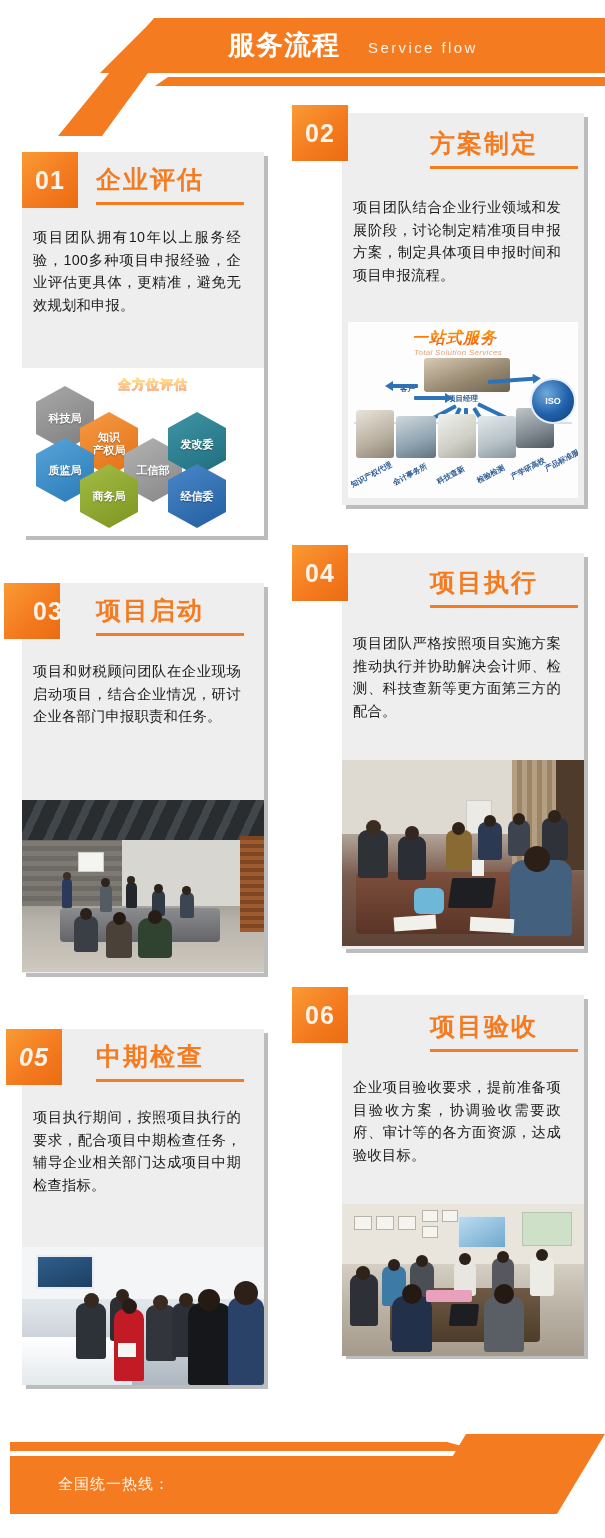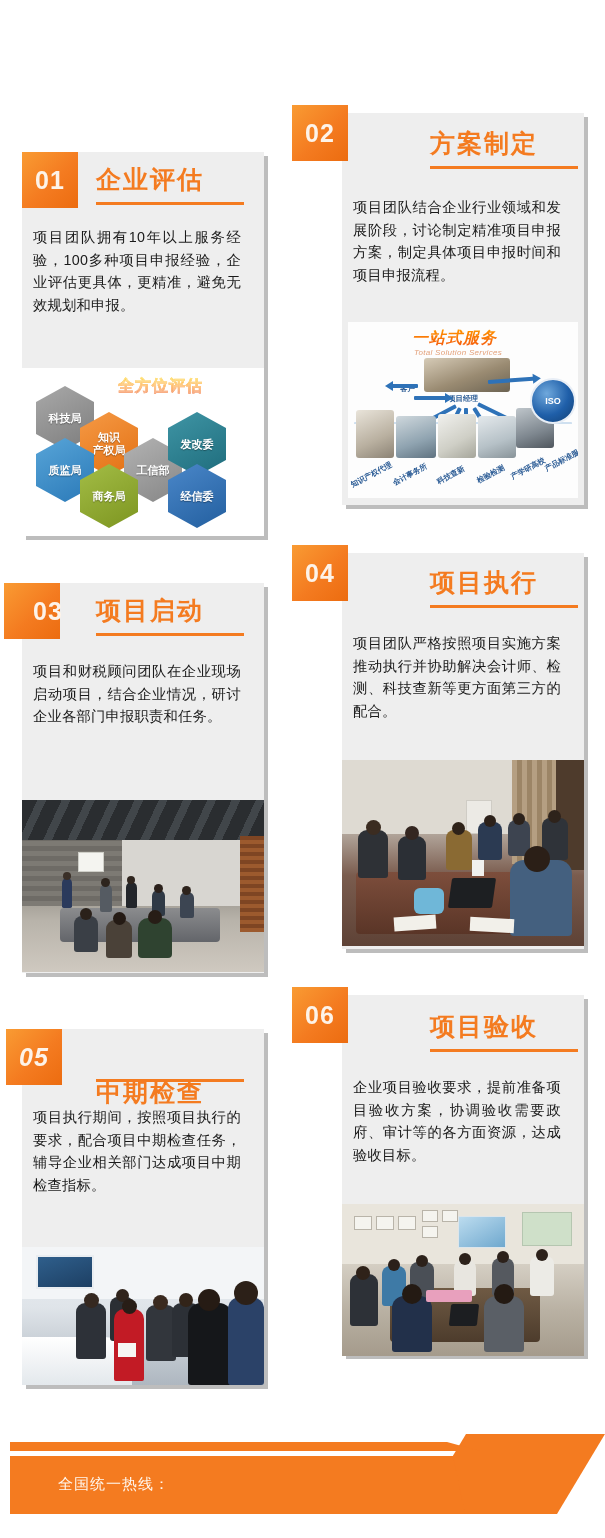--- a/index.html
+++ b/index.html
@@ -67,21 +67,21 @@
   
   .hexwrap { position: absolute; background: #ffffff; overflow: hidden; }
   .hex {
     position: absolute; width: 58px; height: 64px;
     clip-path: polygon(50% 0%, 100% 25%, 100% 75%, 50% 100%, 0% 75%, 0% 25%);
     display: flex; align-items: center; justify-content: center;
     color: #fff; font-size: 11px; font-weight: bold; line-height: 13px;
     text-align: center; text-shadow: 0 1px 1px rgba(0,0,0,.35);
   }
   .hextitle {
-    position: absolute; font-size: 16px; font-weight: bold;
+    position: absolute; font-size: 13px; font-weight: bold;
     background: linear-gradient(180deg,#ffd300 0%, #ff8a00 48%, #e8380d 100%);
     -webkit-background-clip: text; background-clip: text; color: transparent;
     letter-spacing: 1px; white-space: nowrap;
     -webkit-text-stroke: 0.4px rgba(255,255,255,.55);
   }
 
   
   .svcwrap { position: absolute; background: #fdfdfd; overflow: hidden; }
   .svc-title {
     position: absolute; font-size: 16px; font-weight: bold; white-space: nowrap;
@@ -146,20 +146,27 @@
     position: absolute; left: 180px; top: 42px;
     font-size: 27px; font-weight: bold; color: #ffffff; letter-spacing: .5px;
     line-height: 36px;
   }
 </style>
 </head>
 <body>
 
 <div class="page">
 
+  <div class="header">
+    <div class="hdr-wedge"></div>
+    <div class="hdr-bar"></div>
+    <div class="hdr-bar2"></div>
+    <div class="hdr-title">服务流程</div>
+    <div class="hdr-sub">Service flow</div>
+  </div>
 
   <div class="card">
     <div class="card-body" style="left:22px; top:152px; width:242px; height:384px;"></div>
     <div class="badge" style="left:22px; top:152px;">01</div>
     <div class="card-title" style="left:96px; top:163px;">企业评估</div>
     <div class="title-rule" style="left:96px; top:202px; width:148px;"></div>
     <div class="card-text" style="left:33px; top:226px; width:208px;">项目团队拥有10年以上服务经验，100多种项目申报经验，企业评估更具体，更精准，避免无效规划和申报。</div>
 
     <div class="hexwrap" style="left:22px; top:368px; width:242px; height:168px;">
       <div class="hextitle" style="left:96px; top:8px;">全方位评估</div>
@@ -292,21 +299,21 @@
       <div style="position:absolute; left:72px; top:128px; width:30px; height:26px; background:#6fb7d8; border-radius:6px;"></div>
       <div style="position:absolute; left:130px; top:100px; width:12px; height:16px; background:#f0f0ee;"></div>
       <div style="position:absolute; left:52px; top:156px; width:42px; height:14px; background:#f2f0ea; transform:rotate(-4deg);"></div>
       <div style="position:absolute; left:128px; top:158px; width:44px; height:14px; background:#f2f0ea; transform:rotate(3deg);"></div>
     </div>
   </div>
 
   <div class="card">
     <div class="card-body" style="left:22px; top:1029px; width:242px; height:356px;"></div>
     <div class="badge" style="left:6px; top:1029px;font-style:italic;">05</div>
-    <div class="card-title" style="left:96px; top:1076px;">中期检查</div>
+    <div class="card-title" style="left:96px; top:1040px;">中期检查</div>
     <div class="title-rule" style="left:96px; top:1079px; width:148px;"></div>
     <div class="card-text" style="left:33px; top:1106px; width:208px;">项目执行期间，按照项目执行的要求，配合项目中期检查任务，辅导企业相关部门达成项目中期检查指标。</div>
 
     <div class="photo" style="left:22px; top:1247px; width:242px; height:138px; background:linear-gradient(180deg,#eef1f4 0%, #dfe4e9 44%, #c6cdd4 72%, #aeb7c0 100%);">
       <div style="position:absolute; left:0; top:0; width:242px; height:52px; background:#f3f5f7;"></div>
       <div style="position:absolute; left:14px; top:8px; width:58px; height:34px; background:linear-gradient(160deg,#2f5f8c,#1d3f63); border:2px solid #e9edf1;"></div>
       <div style="position:absolute; left:0; top:90px; width:110px; height:48px; background:linear-gradient(180deg,#ffffff,#e3e8ec); border-radius:0 28px 0 0;"></div>
       <div class="figure" style="left:54px; top:56px; width:30px; height:56px; background:#2d3138; border-radius:9px 9px 3px 3px;"></div>
       <div class="head" style="left:62px; top:46px; width:15px; height:15px; background:#352820;"></div>
       <div class="figure" style="left:88px; top:50px; width:24px; height:44px; background:#2b2f34; border-radius:8px 8px 3px 3px;"></div>

